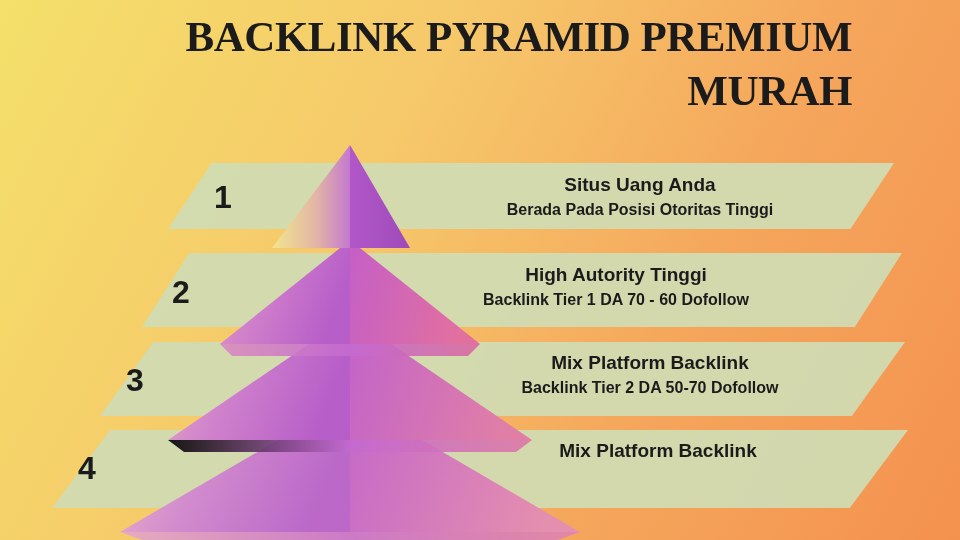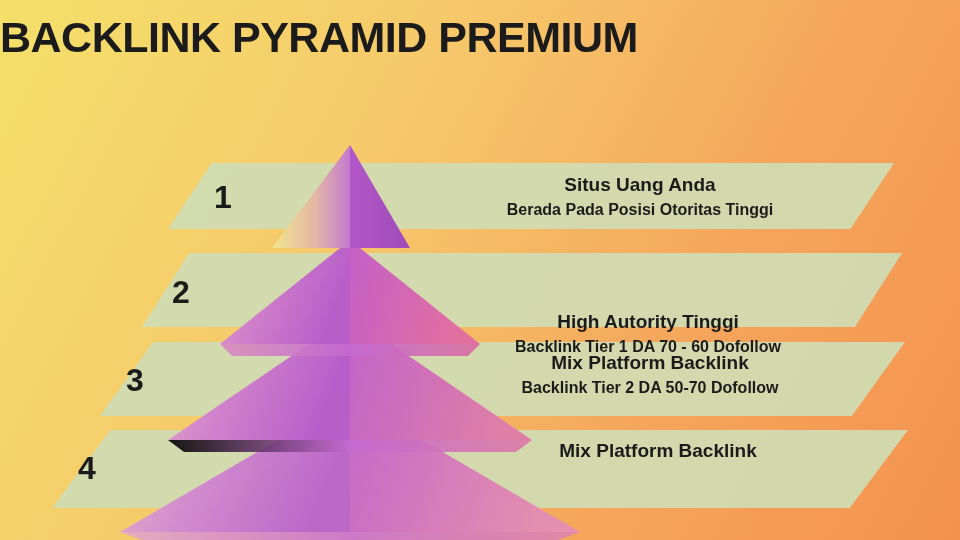--- a/index.html
+++ b/index.html
@@ -19,26 +19,27 @@
     background: linear-gradient(118deg, #f4e06a 0%, #f6c86a 38%, #f5a75c 68%, #f4914f 100%);
     overflow: hidden;
   }
 
   
   #title {
     position: absolute;
     left: 0;
     top: 10px;
     width: 852px;
-    text-align: left;
+    text-align: right;
     color: #1b1b1b;
     font-weight: bold;
     font-size: 43px;
     line-height: 54px;
     letter-spacing: -0.5px;
+    font-family: Liberation Serif, serif;
   }
 
   
   .band {
     position: absolute;
     background: #cfdcb4;
     opacity: 0.92;
   }
   .band.b1 {
     left: 168px;  top: 163px;  width: 726px; height: 66px;
@@ -84,41 +85,42 @@
     line-height: 29px;
     white-space: nowrap;
   }
   .txt .sb {
     font-weight: bold;
     font-size: 16px;
     line-height: 22px;
     white-space: nowrap;
   }
   .t1 { left: 480px; top: 170px; width: 320px; }
-  .t2 { left: 468px; top: 260px; width: 360px; margin-top: 47px; }
+  .t2 { left: 436px; top: 260px; width: 360px; }
   .t3 { left: 470px; top: 348px; width: 360px; }
   .t4 { left: 478px; top: 436px; width: 360px; }
 
   
   #pyramid {
     position: absolute;
     left: 80px;
     top: 140px;
     width: 560px;
     height: 400px;
   }
   #pyramid svg { display: block; }
 </style>
 </head>
 <body>
 
 <div id="stage">
 
   <div id="title">
     <div>BACKLINK PYRAMID PREMIUM</div>
+    <div>MURAH</div>
   </div>
 
   <div class="band b1"></div>
   <div class="band b2"></div>
   <div class="band b3"></div>
   <div class="band b4"></div>
 
   <div id="pyramid">
     <svg width="560" height="400" viewBox="0 0 560 400" xmlns="http://www.w3.org/2000/svg">
       <defs>

